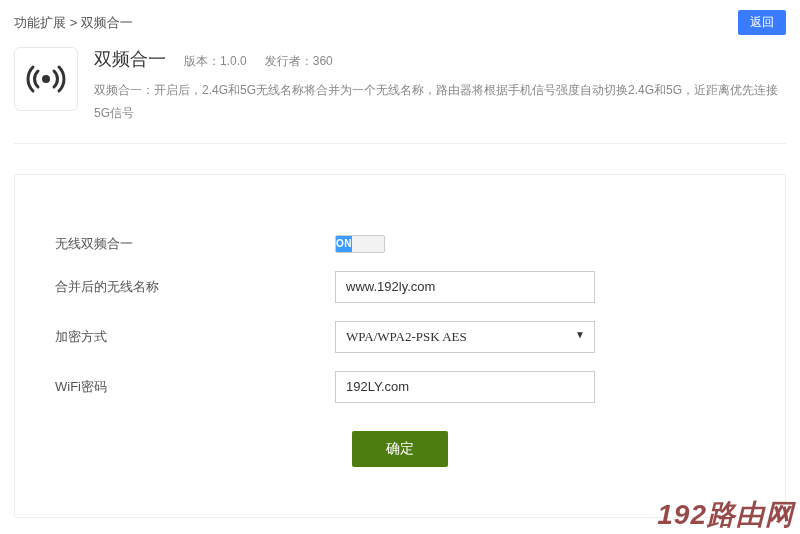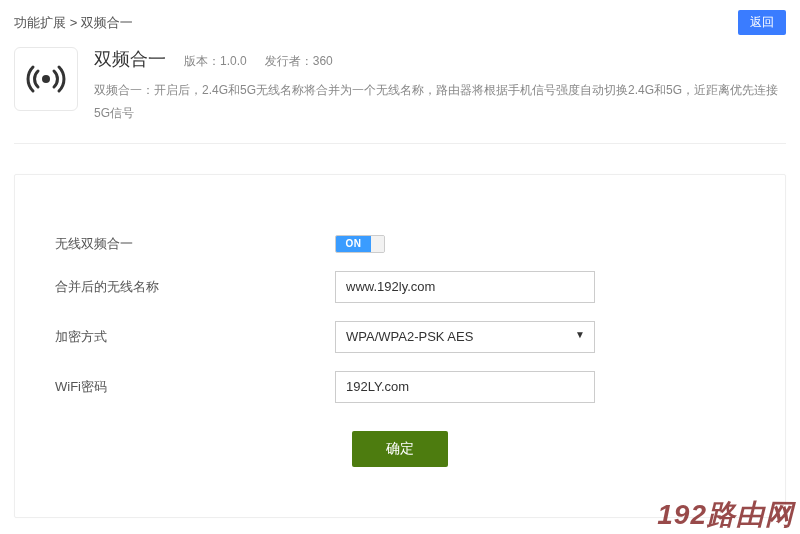--- a/index.html
+++ b/index.html
@@ -85,40 +85,40 @@
     width: 50px;
     height: 18px;
     border: 1px solid #ccc;
     border-radius: 2px;
     overflow: hidden;
     cursor: pointer;
     background: #f2f2f2;
     font-size: 10px;
   }
   .switch-on {
-    width: 35px;
+    width: 16px;
     background: #3a9cff;
     color: #fff;
     display: flex;
     align-items: center;
     justify-content: center;
     font-weight: bold;
     letter-spacing: 0.5px;
   }
   .switch-off { flex:1; background:#f2f2f2; }
   .text-input, .select-input {
     width: 260px;
     height: 32px;
     border: 1px solid #ccc;
     padding: 0 10px;
     font-size: 13px;
     background: #fff;
     color: #333;
   }
-  .select-input { appearance: none; -webkit-appearance: none; padding-right: 20px; background-image: none; }
+  .select-input { appearance: none; -webkit-appearance: none; padding-right: 20px; background-image: none; font-family: Liberation Serif, serif; }
   .select-wrap { position: relative; width: 260px; }
   .select-wrap::after {
     content: "▼";
     position: absolute;
     right: 10px;
     top: 8px;
     font-size: 10px;
     color: #333;
     pointer-events: none;
   }

